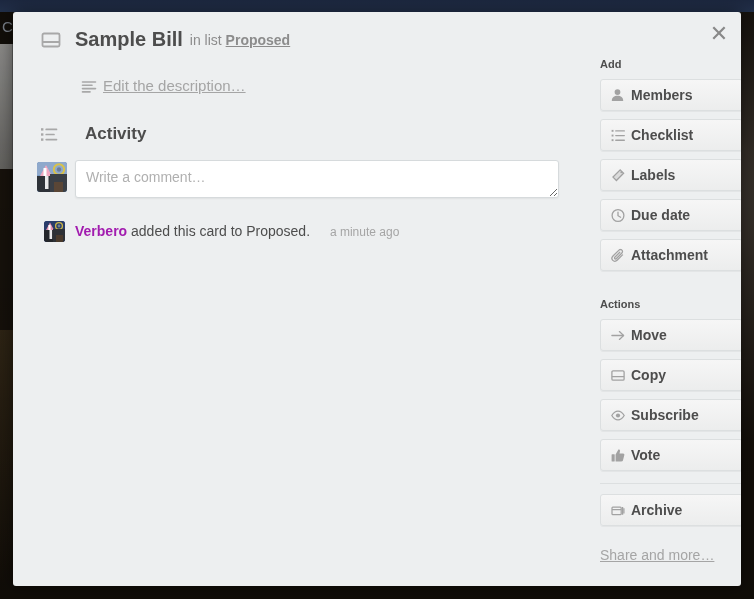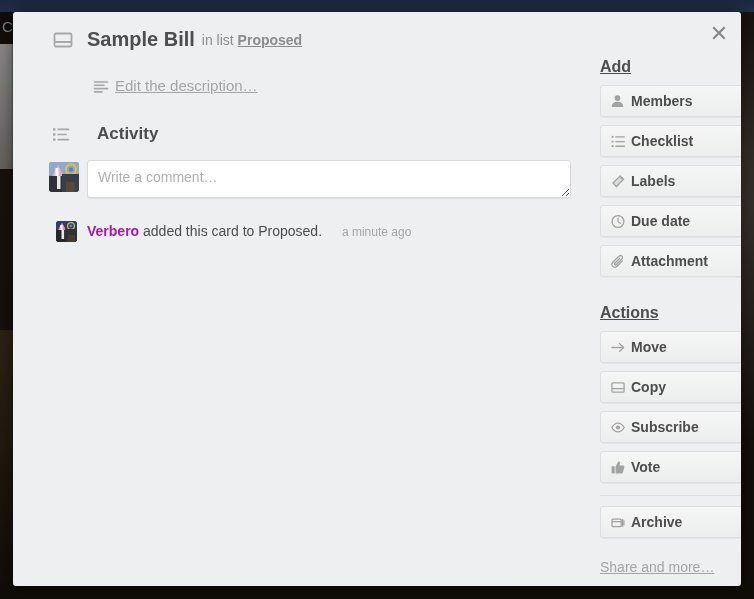--- a/index.html
+++ b/index.html
@@ -73,21 +73,21 @@
     text-align: center;
     color: #888;
     cursor: pointer;
     user-select: none;
     font-family: "DejaVu Sans", sans-serif;
   }
 
   
   .main-col {
     position: absolute;
-    left: 12px; top: 0;
+    left: 0; top: 0;
     width: 575px;
     padding: 0;
   }
 
   .row-icon {
     position: absolute;
     left: 27px;
     width: 22px;
     height: 22px;
     color: #a8a8a8;
@@ -200,25 +200,24 @@
   .act-time { color: #a5a5a5; font-size: 12px; margin-left: 16px; }
 
   
   .sidebar {
     position: absolute;
     left: 575px; top: 0;
     width: 153px;
     padding-top: 46px;
   }
   .side-heading {
-    font-size: 16px;
+    font-size: 11px;
     font-weight: bold;
     color: #4d4d4d;
     margin: 0 0 9px 12px;
-    text-decoration: underline;
   }
   .side-heading.actions { margin-top: 27px; }
   .side-btn {
     display: block;
     position: relative;
     width: 143px;
     margin: 0 0 8px 12px;
     padding: 7px 8px 7px 30px;
     box-sizing: border-box;
     font-family: "Liberation Sans", sans-serif;

